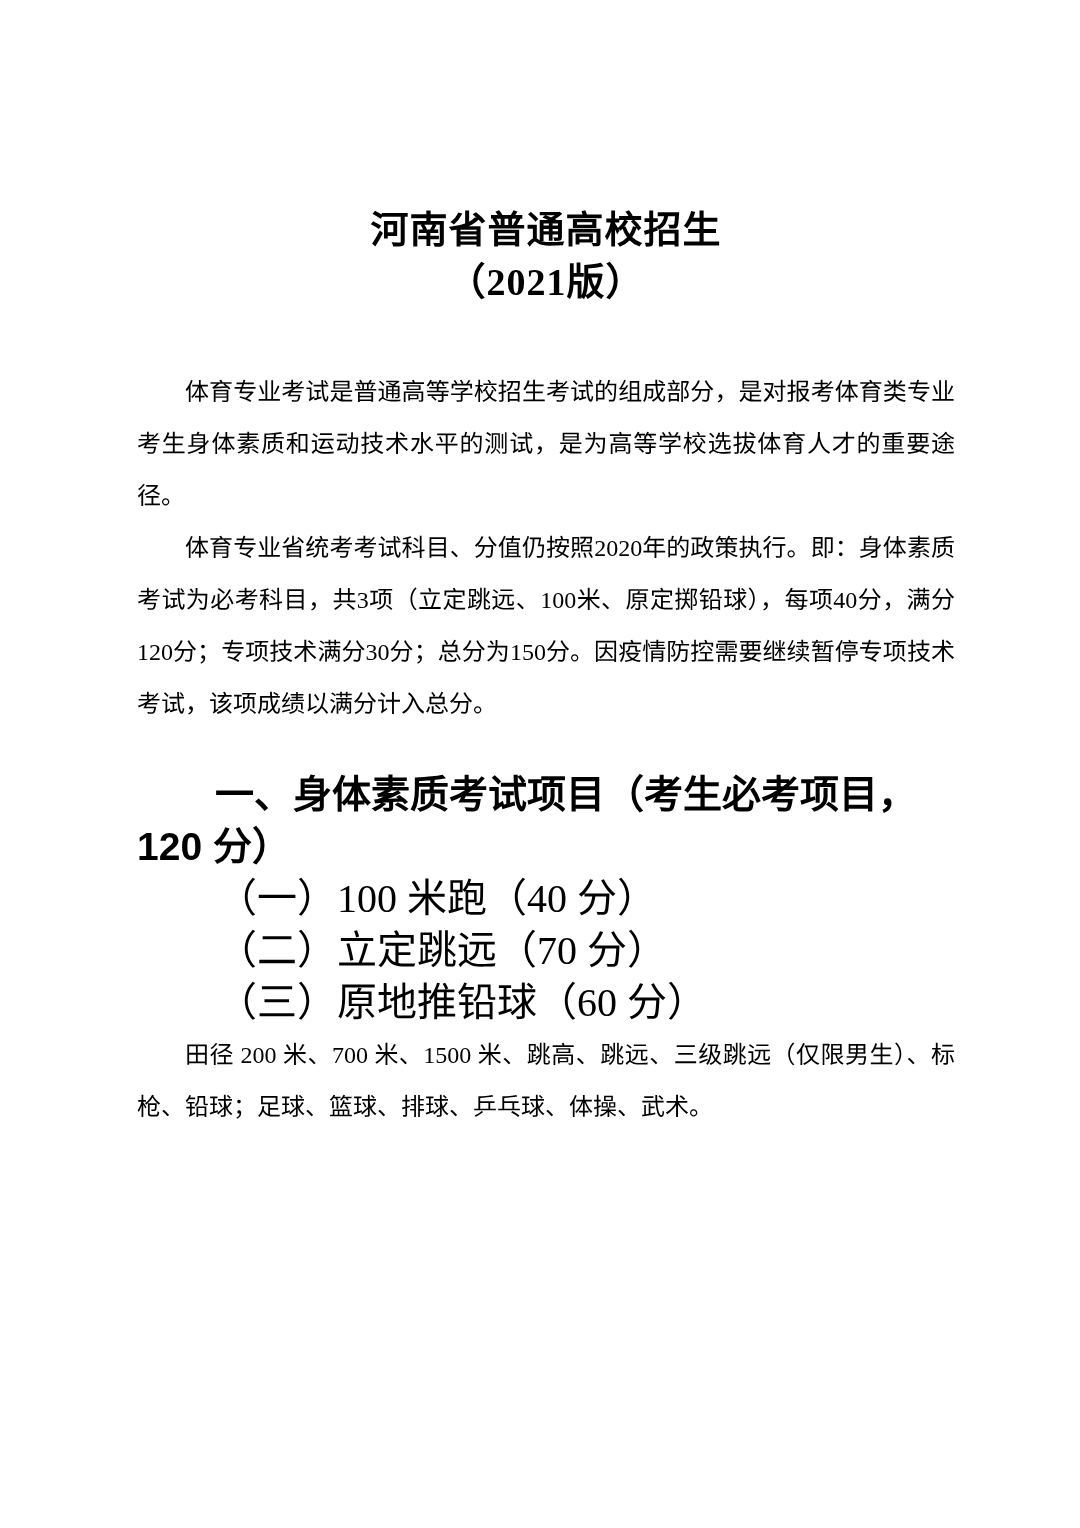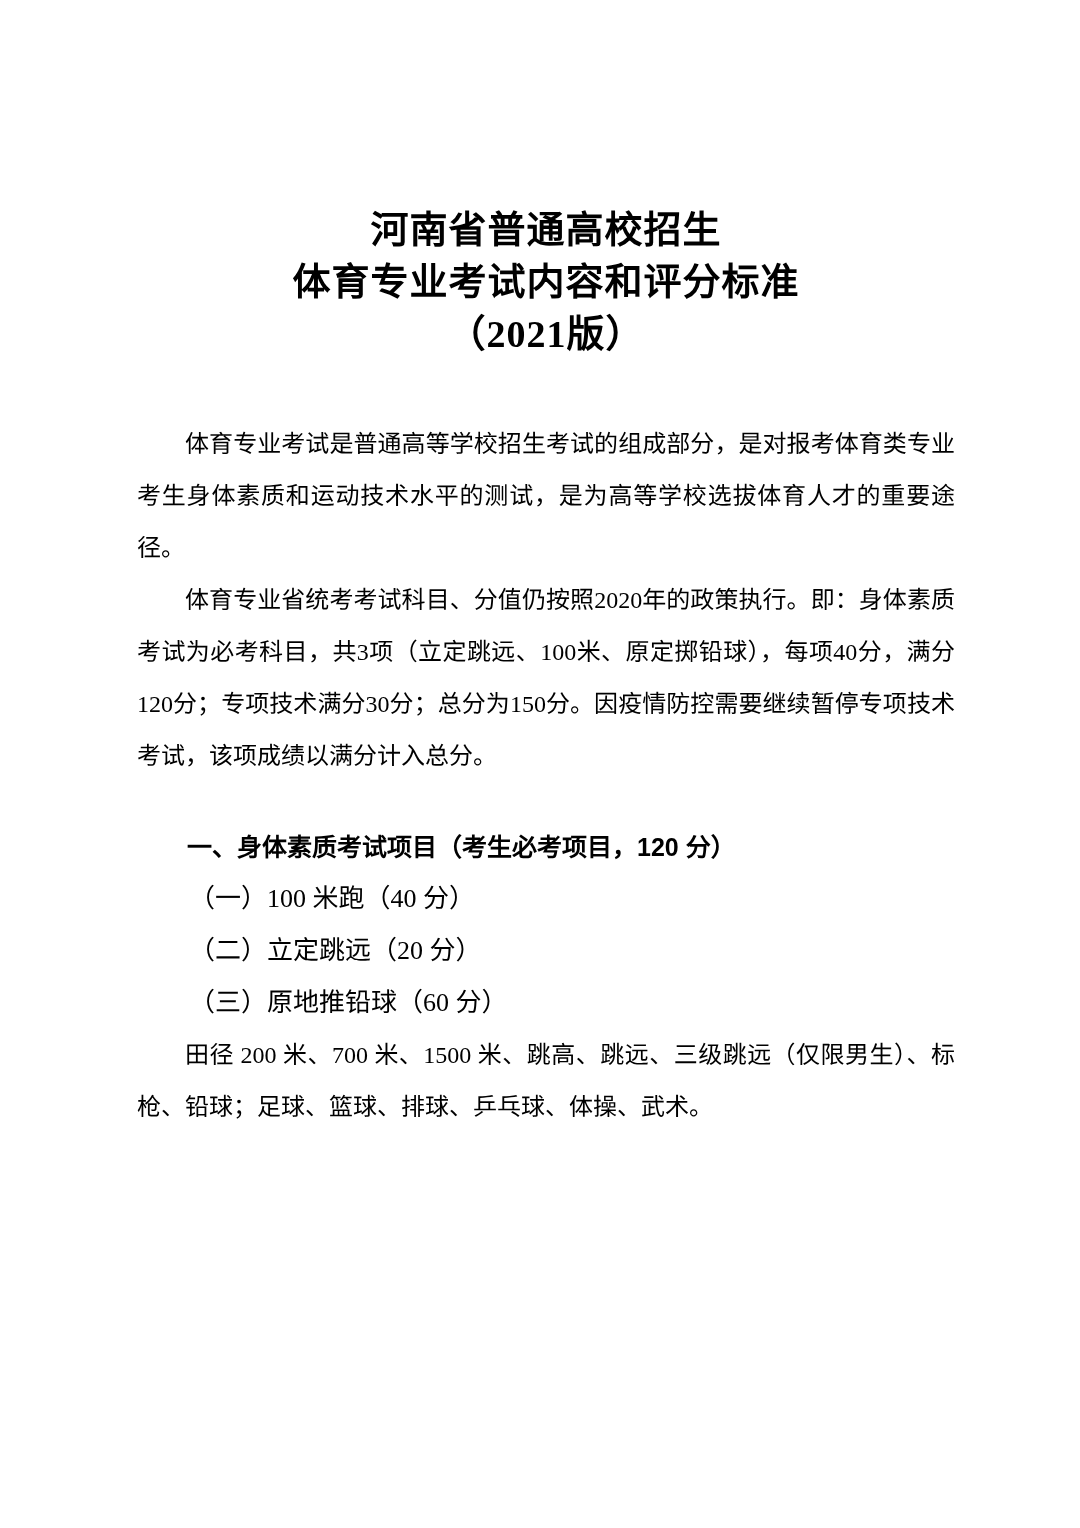--- a/index.html
+++ b/index.html
@@ -35,30 +35,30 @@
     margin: 0;
     font-size: 24px;
     line-height: 52px;
     text-align: justify;
     text-justify: inter-character;
     text-indent: 2em;
   }
   .section-heading {
     font-family: "Liberation Sans", "DejaVu Sans", sans-serif;
     font-weight: bold;
-    font-size: 25px;
+    font-size: 39px;
     line-height: 52px;
     text-indent: 2em;
     margin: 0;
   }
   .section-heading.first {
     margin-top: 39px;
   }
   .list-item {
-    font-size: 26px;
+    font-size: 40px;
     line-height: 52px;
     text-indent: 2em;
     margin: 0;
   }
   .watermark {
     position: absolute;
     left: 790px;
     top: 1458px;
     height: 52px;
     display: flex;
@@ -81,32 +81,31 @@
   }
 </style>
 </head>
 <body>
 
 <div class="page">
   <div class="content">
 
     <div class="doc-title">
       <div>河南省普通高校招生</div>
-      <div>体育专业考试内容和评分标准</div>
       <div>（2021版）</div>
     </div>
 
     <p class="body-para">体育专业考试是普通高等学校招生考试的组成部分，是对报考体育类专业考生身体素质和运动技术水平的测试，是为高等学校选拔体育人才的重要途径。</p>
 
     <p class="body-para">体育专业省统考考试科目、分值仍按照2020年的政策执行。即：身体素质考试为必考科目，共3项（立定跳远、100米、原定掷铅球），每项40分，满分120分；专项技术满分30分；总分为150分。因疫情防控需要继续暂停专项技术考试，该项成绩以满分计入总分。</p>
 
     <div class="section-heading first">一、身体素质考试项目（考生必考项目，120 分）</div>
 
     <div class="list-item">（一）100 米跑（40 分）</div>
-    <div class="list-item">（二）立定跳远（20 分）</div>
+    <div class="list-item">（二）立定跳远（70 分）</div>
     <div class="list-item">（三）原地推铅球（60 分）</div>
 
 
     <p class="body-para">田径 200 米、700 米、1500 米、跳高、跳远、三级跳远（仅限男生）、标枪、铅球；足球、篮球、排球、乒乓球、体操、武术。</p>
 
   </div>
 
   <div class="watermark">
     <svg class="wechat-icon-svg" width="62" height="50" viewBox="0 0 62 50" xmlns="http://www.w3.org/2000/svg">
 

